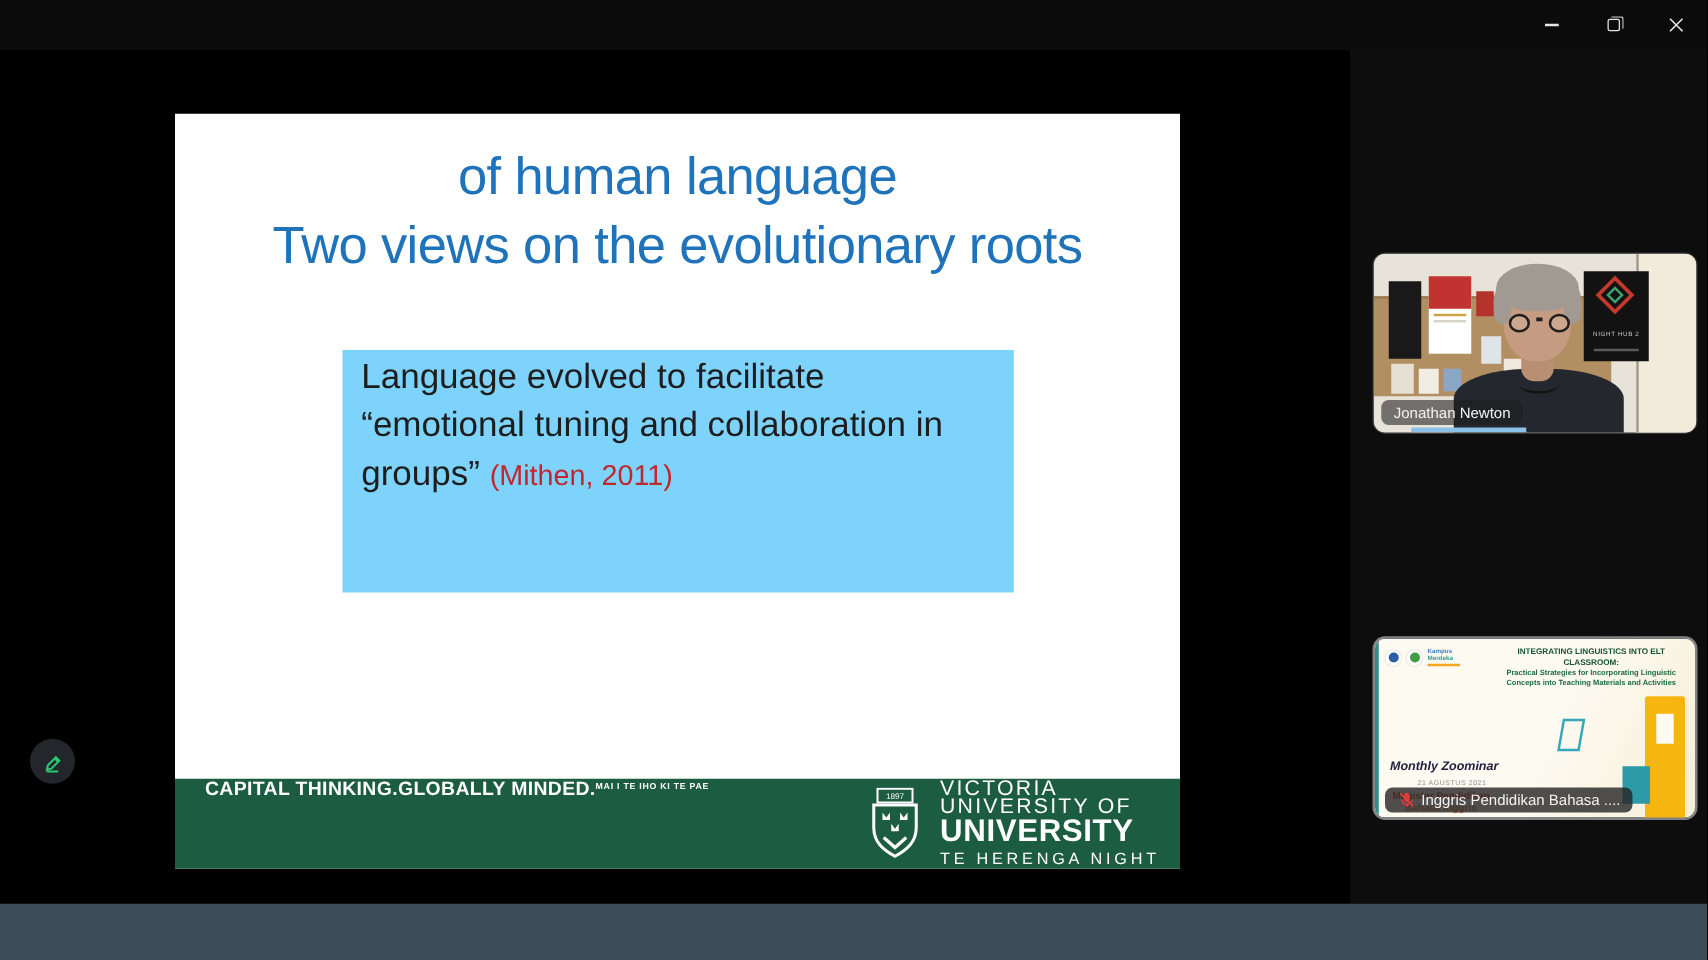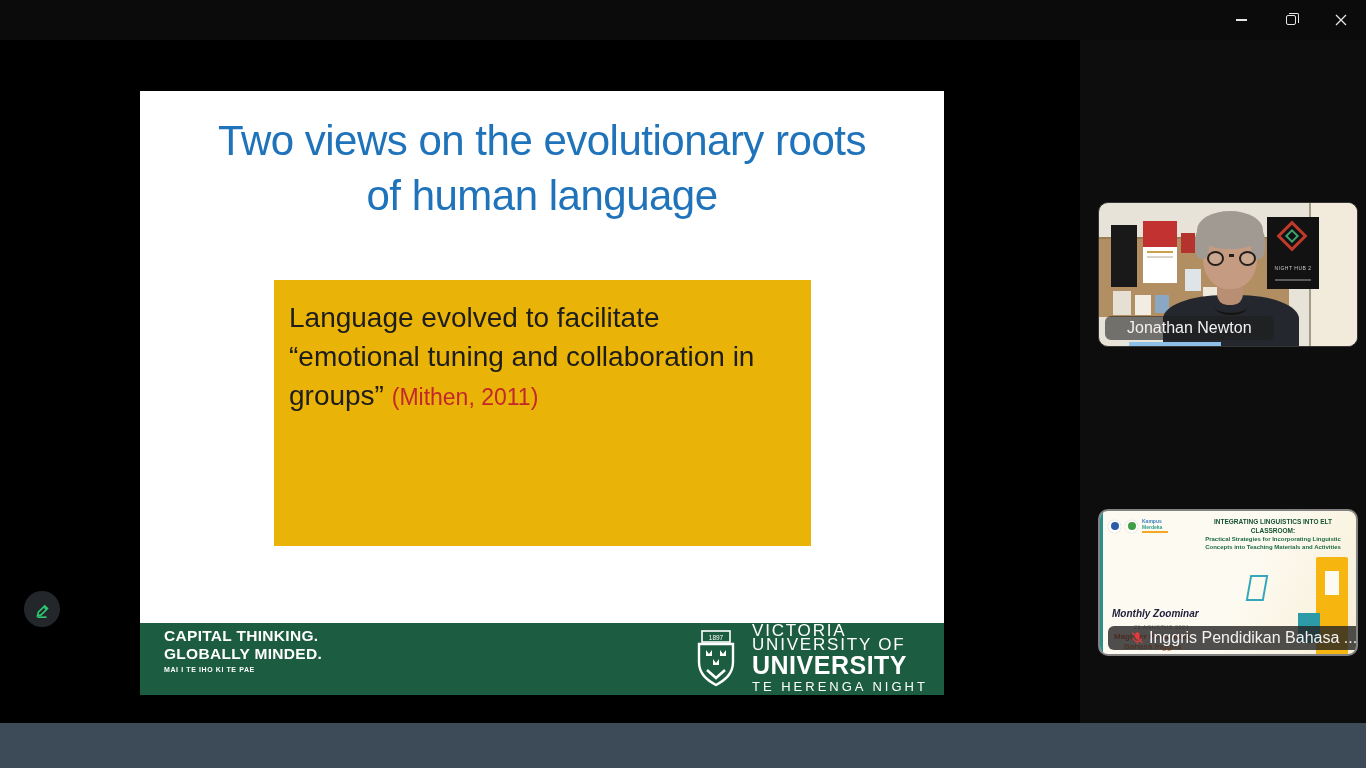--- a/index.html
+++ b/index.html
@@ -13,43 +13,43 @@
   .win-btn{width:50px;height:40px;display:flex;align-items:center;justify-content:center;cursor:pointer}
   .min-glyph{width:11px;height:2px;background:#e6e6e6}
   .restore-glyph{position:relative;width:10px;height:10px;border:1.4px solid #e6e6e6;border-radius:2px;background:#0b0b0b}
   .restore-glyph::before{content:"";position:absolute;left:1.5px;top:-3.5px;width:9px;height:9px;border-top:1.4px solid #e6e6e6;border-right:1.4px solid #e6e6e6;border-radius:0 2px 0 0}
 
   
   .share{position:absolute;left:0;top:40px;width:1080px;height:683px;background:#000}
   .slide{position:absolute;left:140px;top:51px;width:804px;height:604px;background:#ffffff}
   .slide-title{position:absolute;left:0;top:22px;width:100%;text-align:center;
                color:#1f73ba;font-size:42px;line-height:55px;font-weight:400;letter-spacing:-0.5px}
-  .quote-box{position:absolute;left:134px;top:189px;width:537px;height:266px;background:#eab308;
-             padding:18px 15px;font-size:28px;line-height:39px;color:#1d1d1d}
+  .quote-box{position:absolute;left:134px;top:189px;width:537px;height:194px;background:#7dd3fc;
+             padding:1px 15px;font-size:28px;line-height:39px;color:#1d1d1d}
   .cite{color:#c2272d;font-size:23px}
   .slide-footer{position:absolute;left:0;top:532px;width:804px;height:72px;background:#1c5c41;color:#fff}
-  .tagline{position:absolute;left:24px;top:0;height:53px;display:flex;flex-direction:column;justify-content:center}
+  .tagline{position:absolute;left:24px;top:0;height:53px;display:flex;flex-direction:row;justify-content:center}
   .tagline .t1{font-size:15.5px;font-weight:bold;line-height:18px;letter-spacing:.3px}
   .tagline .t3{font-size:7px;font-weight:bold;letter-spacing:.6px;margin-top:3px}
   .crest{position:absolute;left:553px;top:7px}
   .univ{position:absolute;left:612px;top:0;height:72px;display:flex;flex-direction:column;justify-content:center}
   .univ .u1{font-size:17px;letter-spacing:1.8px;line-height:14px}
   .univ .u2{font-size:25px;font-weight:bold;letter-spacing:.5px;line-height:27px}
   .univ .u3{font-size:13px;letter-spacing:3px;line-height:16px}
   .pencil-btn{position:absolute;left:24px;top:551px;width:36px;height:36px;border-radius:50%;
               background:#23272b;display:flex;align-items:center;justify-content:center;cursor:pointer}
 
   
   .right-panel{position:absolute;left:1080px;top:40px;width:286px;height:683px;background:#0d0d0d}
   .thumb{position:absolute;border-radius:10px;overflow:hidden;cursor:pointer}
   .thumb1{left:1098px;top:202px;width:260px;height:145px;background:#e8e3d8;border:1px solid #353535}
   .thumb2{left:1098px;top:509px;width:260px;height:147px;border:2px solid #828282;
           background:linear-gradient(115deg,#fdfaf1 55%,#f7eed6 100%)}
   .nametag{position:absolute;left:6px;bottom:6px;background:rgba(30,30,30,.58);border-radius:6px;
-           padding:3px 22px;color:#f2f2f2;font-size:16px;display:flex;align-items:center;gap:5px;white-space:nowrap}
+           padding:3px 10px;color:#f2f2f2;font-size:12px;display:flex;align-items:center;gap:5px;white-space:nowrap}
   .nametag2{left:8px;bottom:4px;background:rgba(35,35,35,.8)}
 
   
   .sc{position:absolute}
   .glasses-lens{width:17px;height:15px;border:2.5px solid #241f1c;border-radius:50%;background:rgba(250,250,250,.12)}
 
   
   .poster-head{position:absolute;right:6px;top:6px;width:154px;text-align:center;color:#1d6b45}
   .poster-head .h1{font-size:6.5px;font-weight:800;color:#14522f;line-height:9px}
   .poster-head .h2{font-size:6px;font-weight:600;line-height:8px}
@@ -77,22 +77,22 @@
         <svg width="14" height="14" viewBox="0 0 14 14">
           <path d="M2 2 L12 12 M12 2 L2 12" stroke="#e6e6e6" stroke-width="1.3"></path>
         </svg>
       </div>
     </div>
   </div>
 
   <div class="share">
     <div class="slide">
       <div class="slide-title">
+        <div>of human language</div>
         <div>Two views on the evolutionary roots</div>
-        <div>of human language</div>
       </div>
       <div class="quote-box">
         <span>Language evolved to facilitate “emotional tuning and collaboration in groups”</span>
         <span class="cite"> <span>(Mithen, 2011)</span></span>
       </div>
       <div class="slide-footer">
         <div class="tagline">
           <div class="t1">CAPITAL THINKING.</div>
           <div class="t1">GLOBALLY MINDED.</div>
           <div class="t3">MAI I TE IHO KI TE PAE</div>

